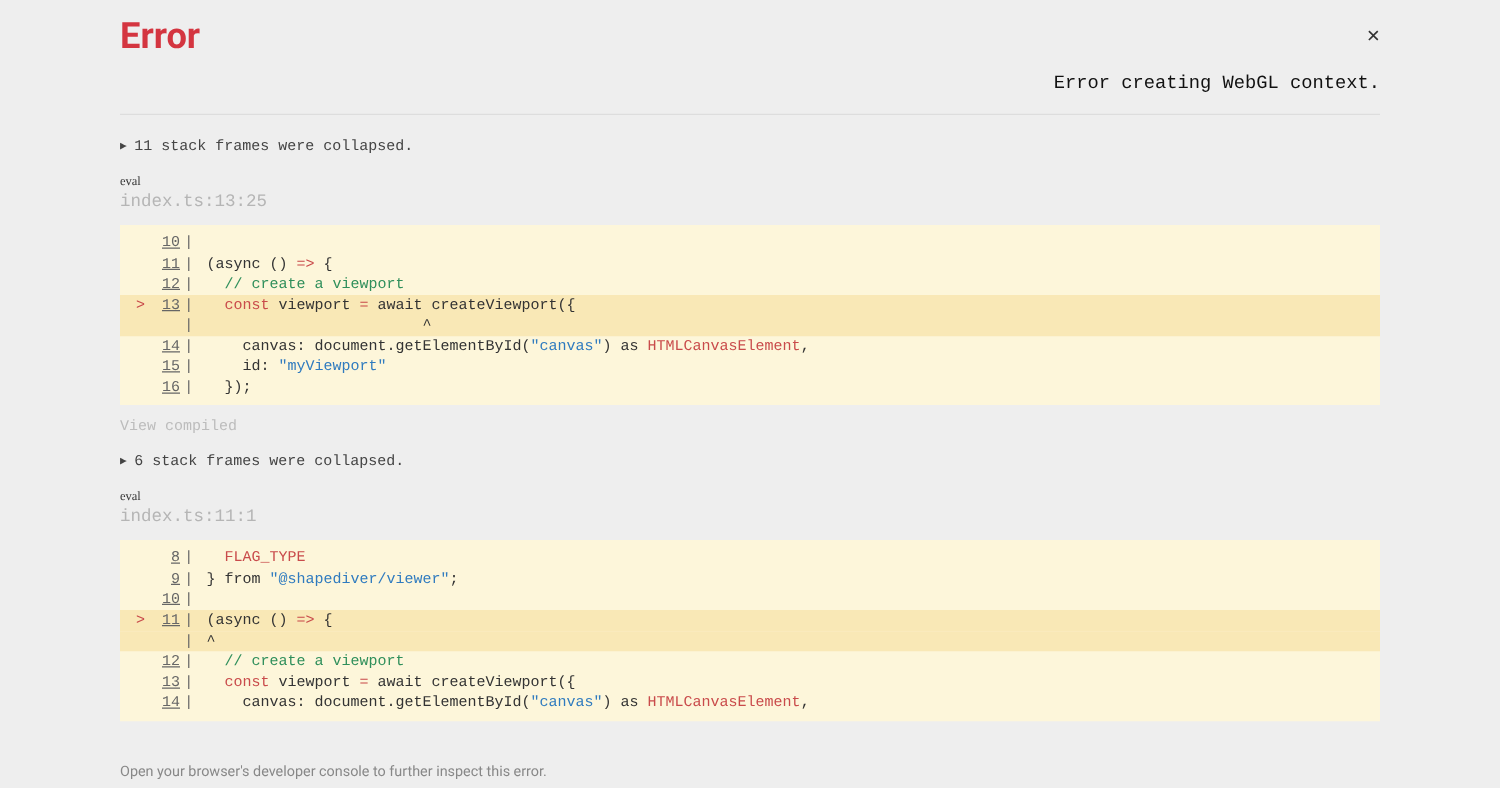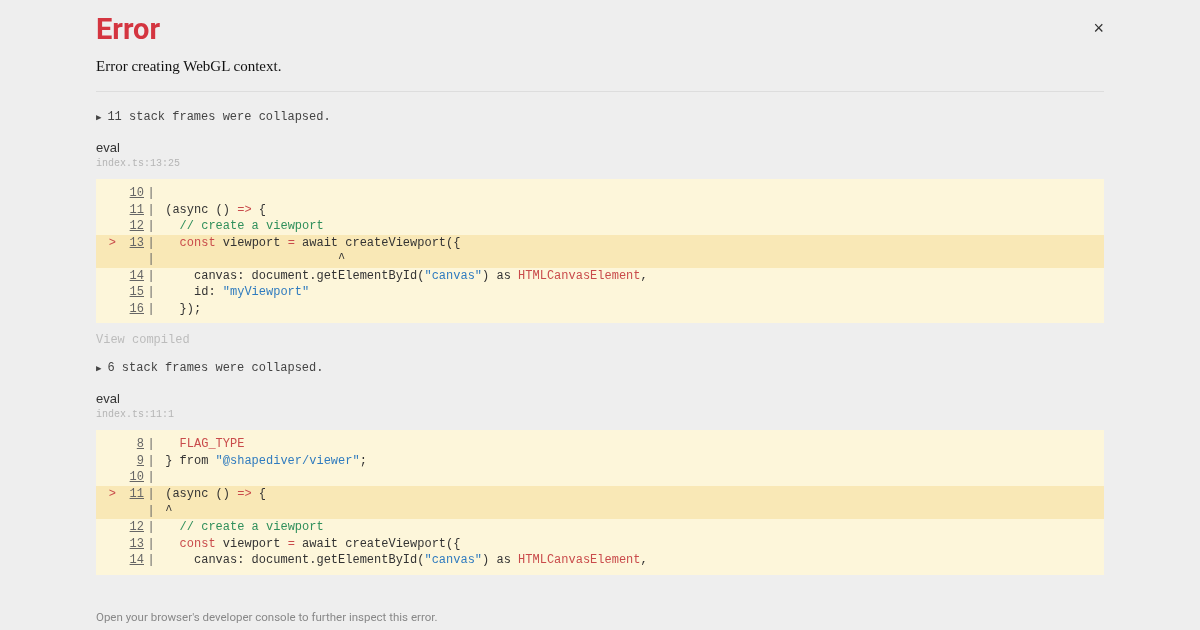--- a/index.html
+++ b/index.html
@@ -11,35 +11,35 @@
   overflow:hidden;
 }
 .container { padding:12px 96px 0 96px; }
 .close {
   position:absolute; top:18px; right:96px;
   font-size:18px; color:#333; cursor:pointer; font-weight:300;
   font-family:sans-serif;
 }
 .title { color:#d43540; font-size:29px; font-weight:700; margin-bottom:12px; }
 .message {
-  font-family:Liberation Serif, serif; font-size:15px;
-  color:#111; margin-bottom:16px;
+  font-family:Liberation Mono, monospace; font-size:15px;
+  color:#111; margin-bottom:16px;text-align:right;
 }
 hr { border:none; border-top:1px solid #ddd; margin-bottom:18px; }
 .collapsed {
   font-family:"Courier New",monospace; font-size:12px;
   color:#444; margin:8px 0 16px 0; display:flex; align-items:center; gap:6px;
   cursor:pointer;
 }
 .collapsed .tri { font-size:9px; color:#444; }
 .fn {
-  font-family:Liberation Sans, sans-serif; font-size:13px; color:#333;
+  font-family:Liberation Serif, serif; font-size:10px; color:#333;
 }
 .loc {
-  font-family:"Courier New",monospace; font-size:10px; color:#b5b5b5;
+  font-family:"Courier New",monospace; font-size:14px; color:#b5b5b5;
   margin-top:3px; margin-bottom:10px;
 }
 .codeblock {
   background:#fdf6da;
   font-family:"Courier New",monospace;
   font-size:12px;
   line-height:1.38;
   padding:6px 0;
   white-space:pre;
   color:#333;

